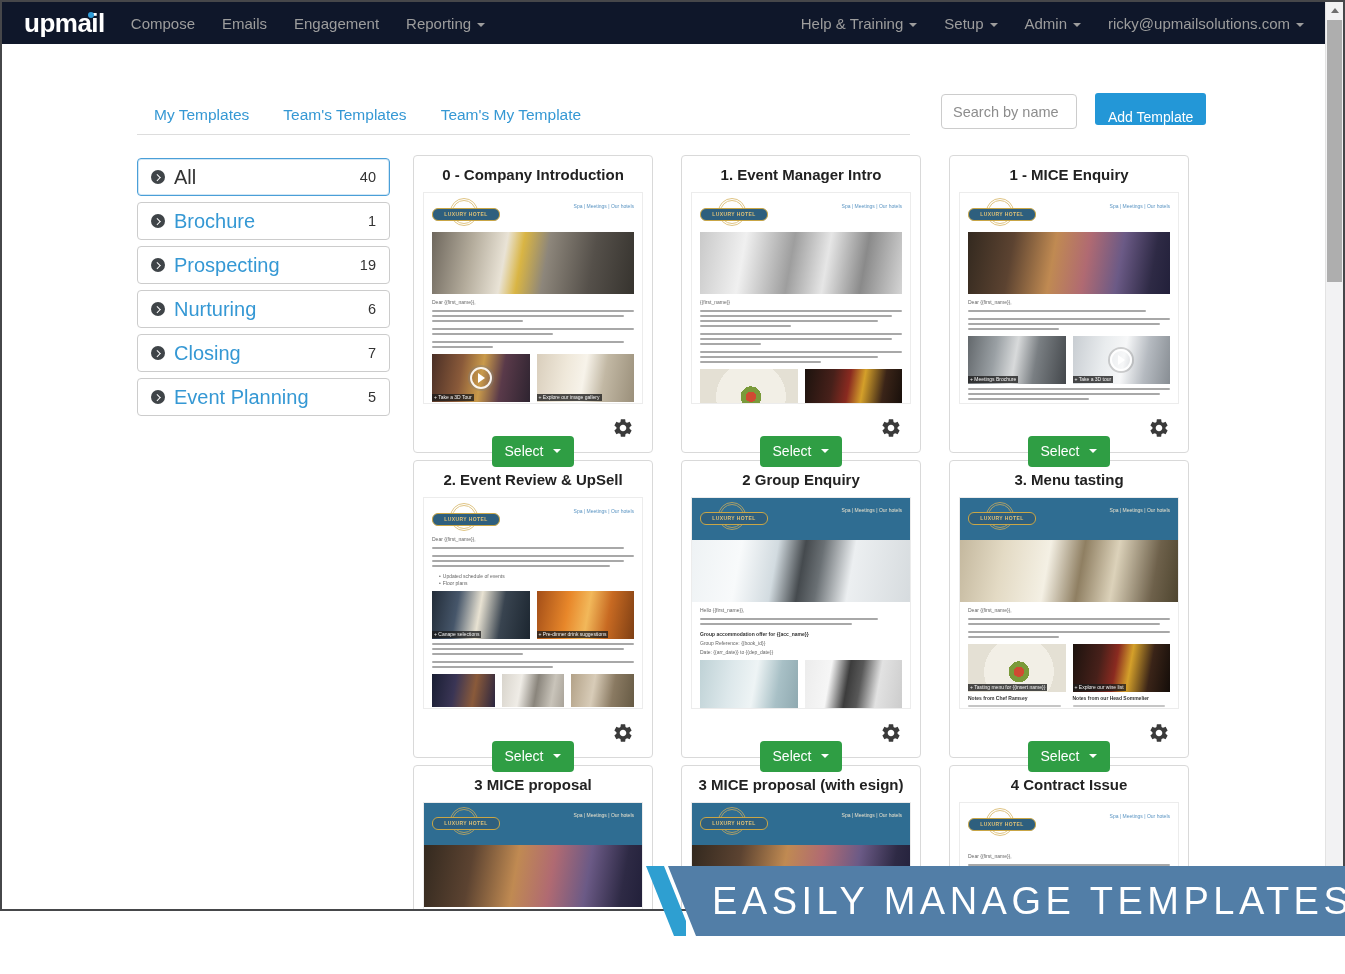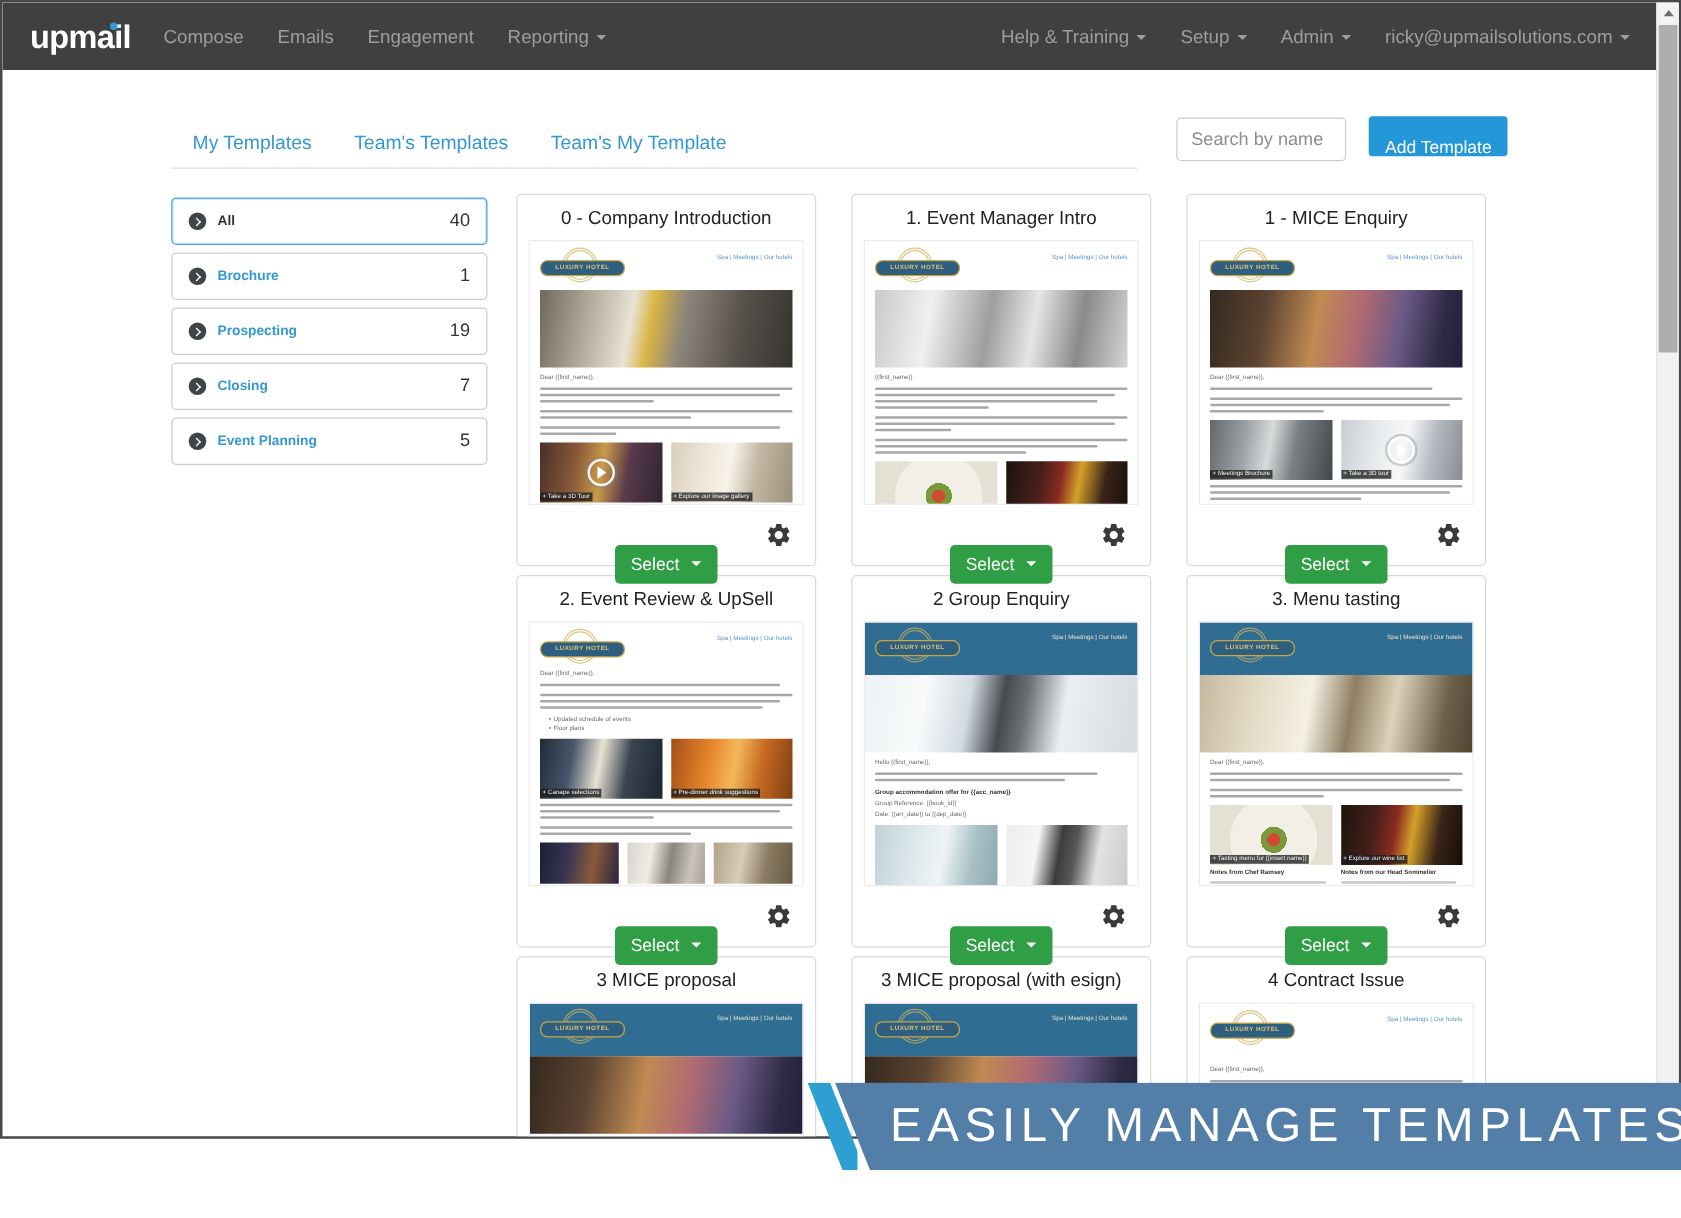--- a/index.html
+++ b/index.html
@@ -2,21 +2,21 @@
 <html><head>
 <meta charset="utf-8">
 <style>
   html,body{margin:0;padding:0;background:#fff;}
   .stage{position:relative;width:1345px;height:974px;overflow:hidden;background:#fff;
          font-family:"Liberation Sans",sans-serif;-webkit-font-smoothing:antialiased;}
   
   .window{position:absolute;left:0;top:0;width:1345px;height:911px;border:2px solid #46474a;
           box-sizing:border-box;background:#fff;overflow:hidden;}
   
-  .navbar{position:absolute;left:0;top:0;right:17px;height:54px;background:#404040;
+  .navbar{position:absolute;left:0;top:0;right:17px;height:42px;background:#0f172a;
           display:flex;align-items:center;padding:0 22px;box-sizing:border-box;}
   .logo{position:relative;color:#fff;font-size:26px;font-weight:bold;letter-spacing:-.5px;margin-right:26px;}
   .logo-dot{position:absolute;top:4px;right:11px;width:6px;height:6px;border-radius:50%;background:#2f9cd8;}
   .nav-item{color:#9d9d9d;font-size:15px;margin-right:27px;cursor:pointer;white-space:nowrap;}
   .nav-right{margin-left:auto;display:flex;align-items:center;}
   .nav-right .nav-item{margin-right:0;margin-left:27px;}
   .caret{display:inline-block;margin-left:6px;border-top:4px solid #9d9d9d;border-left:4px solid transparent;
          border-right:4px solid transparent;vertical-align:middle;}
   
   .tabs{position:absolute;left:135px;top:93px;width:773px;display:flex;border-bottom:1px solid #ddd;}
@@ -29,28 +29,28 @@
   .add-btn{position:absolute;left:1093px;top:91px;height:31px;padding:16px 13px;background:#2397d7;color:#fff;
            border:none;border-radius:3px;font-size:14px;cursor:pointer;}
   
   .sidebar{position:absolute;left:135px;top:156px;width:253px;}
   .side-item{display:flex;align-items:center;height:38px;border:1px solid #ccc;border-radius:4px;
              background:#fff;margin-bottom:6px;padding:0 13px;cursor:pointer;box-sizing:border-box;}
   .side-item.active{border:1px solid #4a9fd8;box-shadow:inset 0 0 0 1px rgba(74,159,216,.25);}
   .chev{width:14px;height:14px;border-radius:50%;background:#3f4448;margin-right:9px;position:relative;flex:none;}
   .chev::after{content:'';position:absolute;left:4px;top:4.5px;width:3.5px;height:3.5px;
                border:solid #fff;border-width:1.5px 1.5px 0 0;transform:rotate(45deg);}
-  .side-label{font-size:11px;color:#3598d4;font-weight:bold;}
+  .side-label{font-size:20px;color:#3598d4;}
   .side-item.active .side-label{color:#333;}
   .side-count{margin-left:auto;font-size:14.5px;color:#333;}
   
   .grid{position:absolute;left:411px;top:153px;width:782px;display:flex;flex-wrap:wrap;column-gap:28px;row-gap:7px;}
   .card{width:240px;height:298px;border:1px solid #d9d9d9;border-radius:4px;background:#fff;
         padding:9px;box-sizing:border-box;}
-  .card-title{text-align:center;font-weight:normal;font-size:15px;color:#222;margin:1px 0 9px;white-space:nowrap;
+  .card-title{text-align:center;font-weight:bold;font-size:15px;color:#222;margin:1px 0 9px;white-space:nowrap;
               overflow:hidden;}
   .preview{position:relative;border:1px solid #ececec;height:212px;padding:6px 8px;box-sizing:border-box;
            overflow:hidden;background:#fff;}
   .cfooter{position:relative;display:flex;align-items:center;justify-content:center;height:36px;margin-top:6px;}
   .select-btn{background:#2f9e44;color:#fff;font-size:14px;border:none;border-radius:4px;height:31px;
               padding:0 13px;display:inline-flex;align-items:center;cursor:pointer;margin-top:46px;}
   .sel-caret{display:inline-block;margin-left:10px;border-top:4px solid #fff;border-left:4px solid transparent;
              border-right:4px solid transparent;}
   .gear{position:absolute;right:9px;top:7px;width:22px;height:22px;cursor:pointer;}
   
@@ -161,20 +161,25 @@
         <span class="side-label">Brochure</span>
         <span class="side-count">1</span>
       </div>
       <div class="side-item">
         <span class="chev"></span>
         <span class="side-label">Prospecting</span>
         <span class="side-count">19</span>
       </div>
       <div class="side-item">
         <span class="chev"></span>
+        <span class="side-label">Nurturing</span>
+        <span class="side-count">6</span>
+      </div>
+      <div class="side-item">
+        <span class="chev"></span>
         <span class="side-label">Closing</span>
         <span class="side-count">7</span>
       </div>
       <div class="side-item">
         <span class="chev"></span>
         <span class="side-label">Event Planning</span>
         <span class="side-count">5</span>
       </div>
     </div>
 

